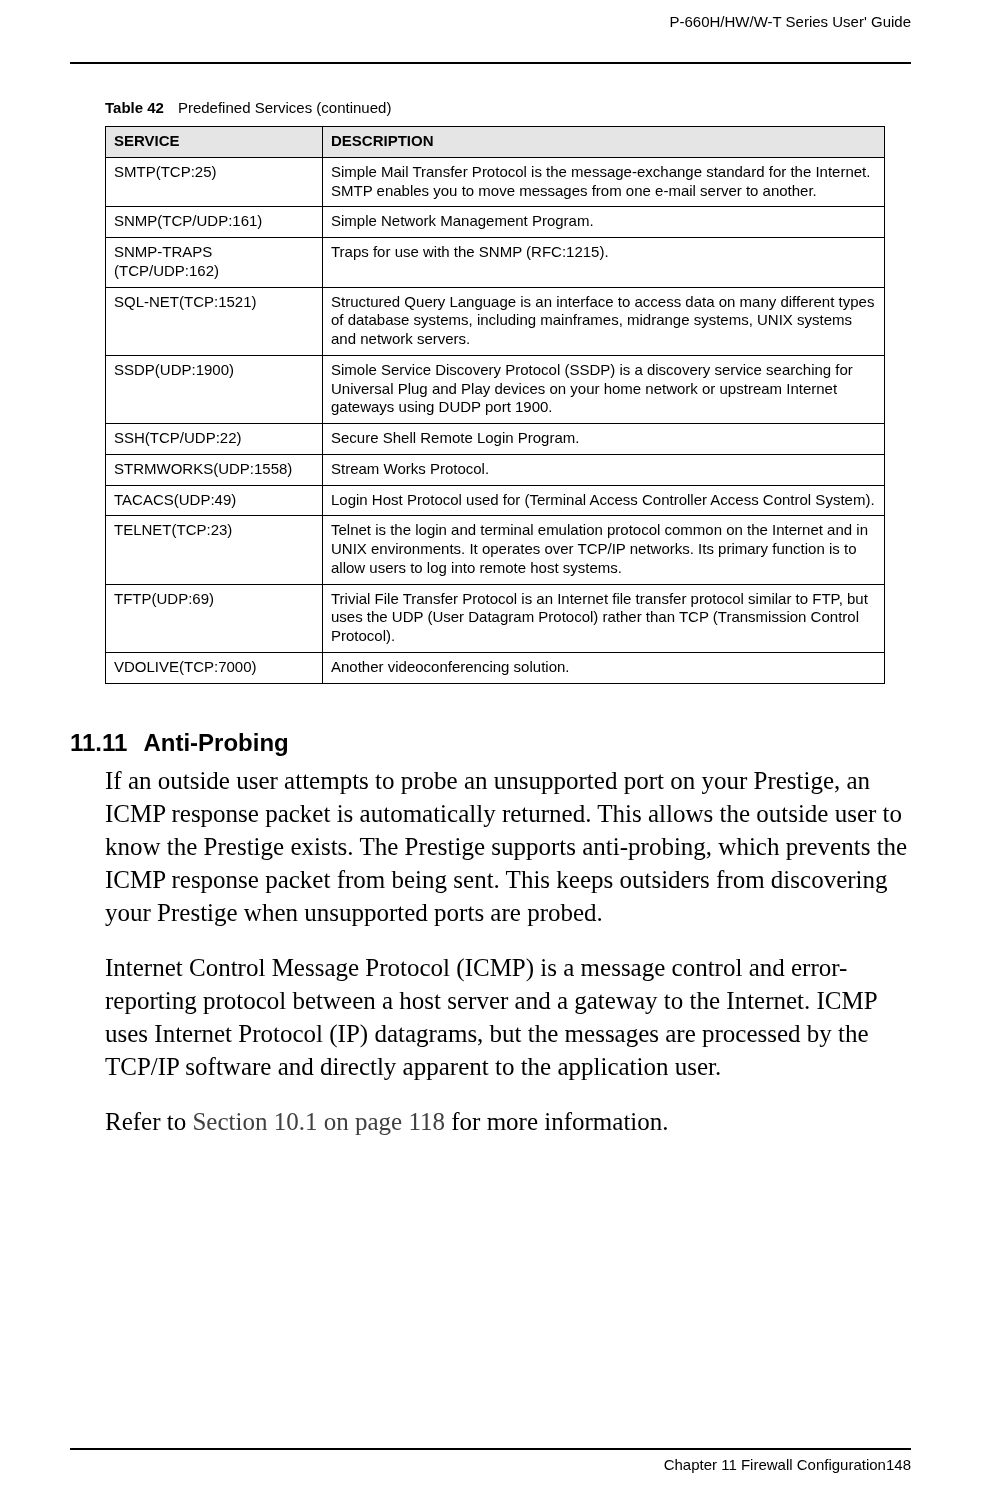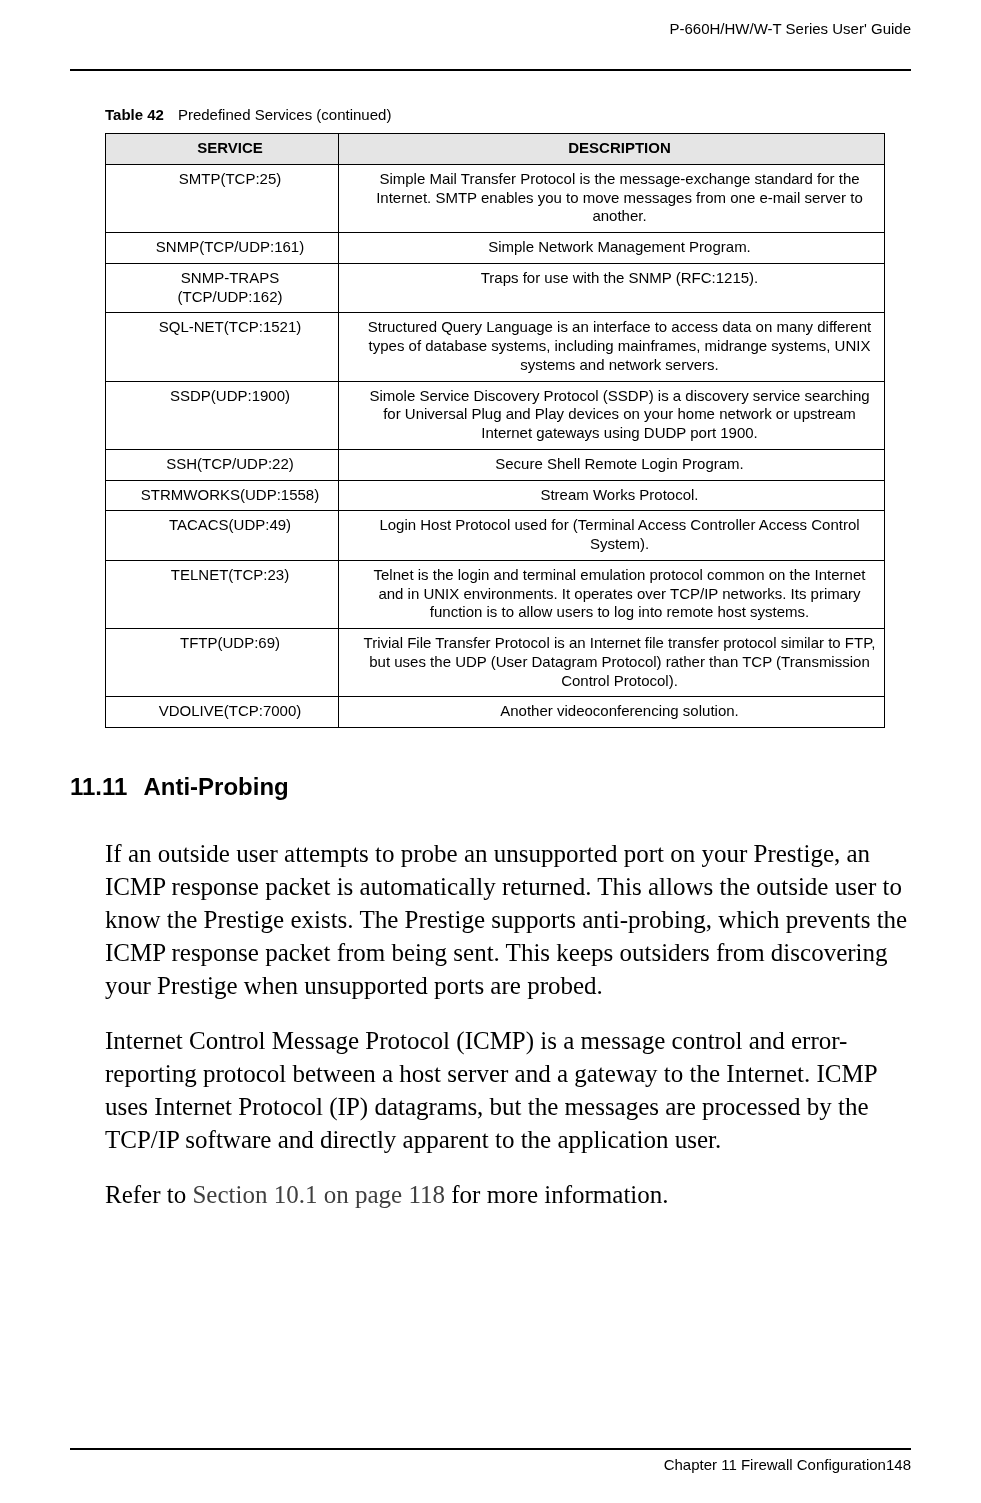--- a/index.html
+++ b/index.html
@@ -18,55 +18,55 @@
     position: relative;
   }
   .header-line {
     border-top: 2px solid #000;
     margin-top: 28px;
   }
   .header-title {
     text-align: right;
     font-size: 15px;
     padding-bottom: 4px;
-    padding-top: 20px;
+    padding-top: 13px;
   }
   .table-caption {
     font-size: 15px;
     margin: 35px 0 10px 35px;
   }
   .table-caption .bold {
     font-weight: bold;
     margin-right: 14px;
     margin-top: 48px;
   }
   table.services {
     border-collapse: collapse;
     width: 780px;
     margin-left: 35px;
     font-size: 15px;
   }
   table.services th, table.services td {
     border: 1px solid #000;
-    padding: 5px 8px 6px 24px;
-    text-align: center;
+    padding: 5px 8px 6px 8px;
+    text-align: left;
     vertical-align: top;
     line-height: 1.25;
   }
   table.services th {
     background: #e5e5e5;
     font-weight: bold;
   }
   table.services td.col-service {
     width: 200px;
   }
   h2.section-heading {
     font-size: 24px;
     font-weight: bold;
-    margin: 45px 0 36px 0;
+    margin: 45px 0 7px 0;
   }
   h2.section-heading .secnum {
     margin-right: 16px;
   }
   .body-text {
     font-family: "Times New Roman", Times, serif;
     font-size: 25px;
     line-height: 1.32;
     margin: 0 0 22px 35px;
   }

